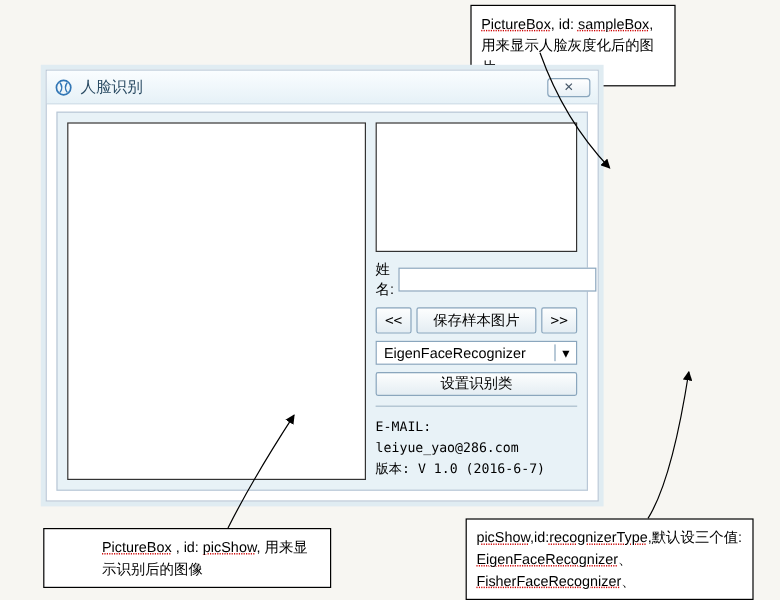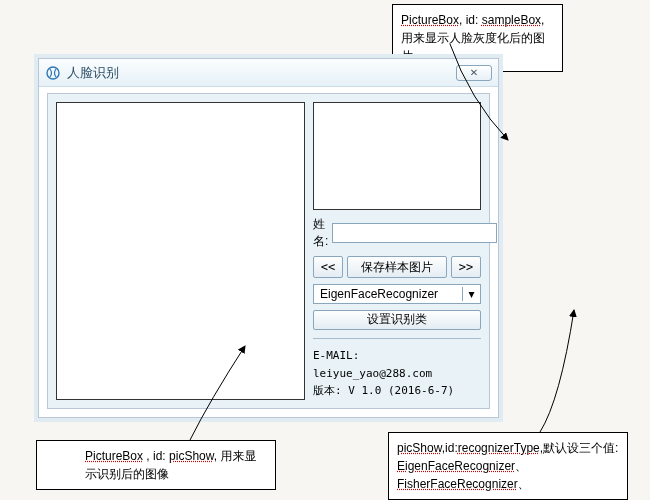--- a/index.html
+++ b/index.html
@@ -150,21 +150,21 @@
       </div>
       <div class="combo">
         <span class="val">EigenFaceRecognizer</span>
         <span class="arrow">▾</span>
       </div>
       <div class="setbtn">
         <span>设置识别类</span>
       </div>
       <div class="hr"></div>
       <div class="info">
-        <div>E-MAIL: leiyue_yao@288.com</div>
+        <div>E-MAIL: leiyue_yao@286.com</div>
         <div>版本: V 1.0 (2016-6-7)</div>
       </div>
     </div>
   </div>
 </div>
 
 <div class="callout" style="left:36px; top:440px; width:248px;padding-left:48px;">
   <span class="ul">PictureBox</span><span> , id: </span><span class="ul">picShow</span><span>, 用来显示识别后的图像</span>
 </div>
 

